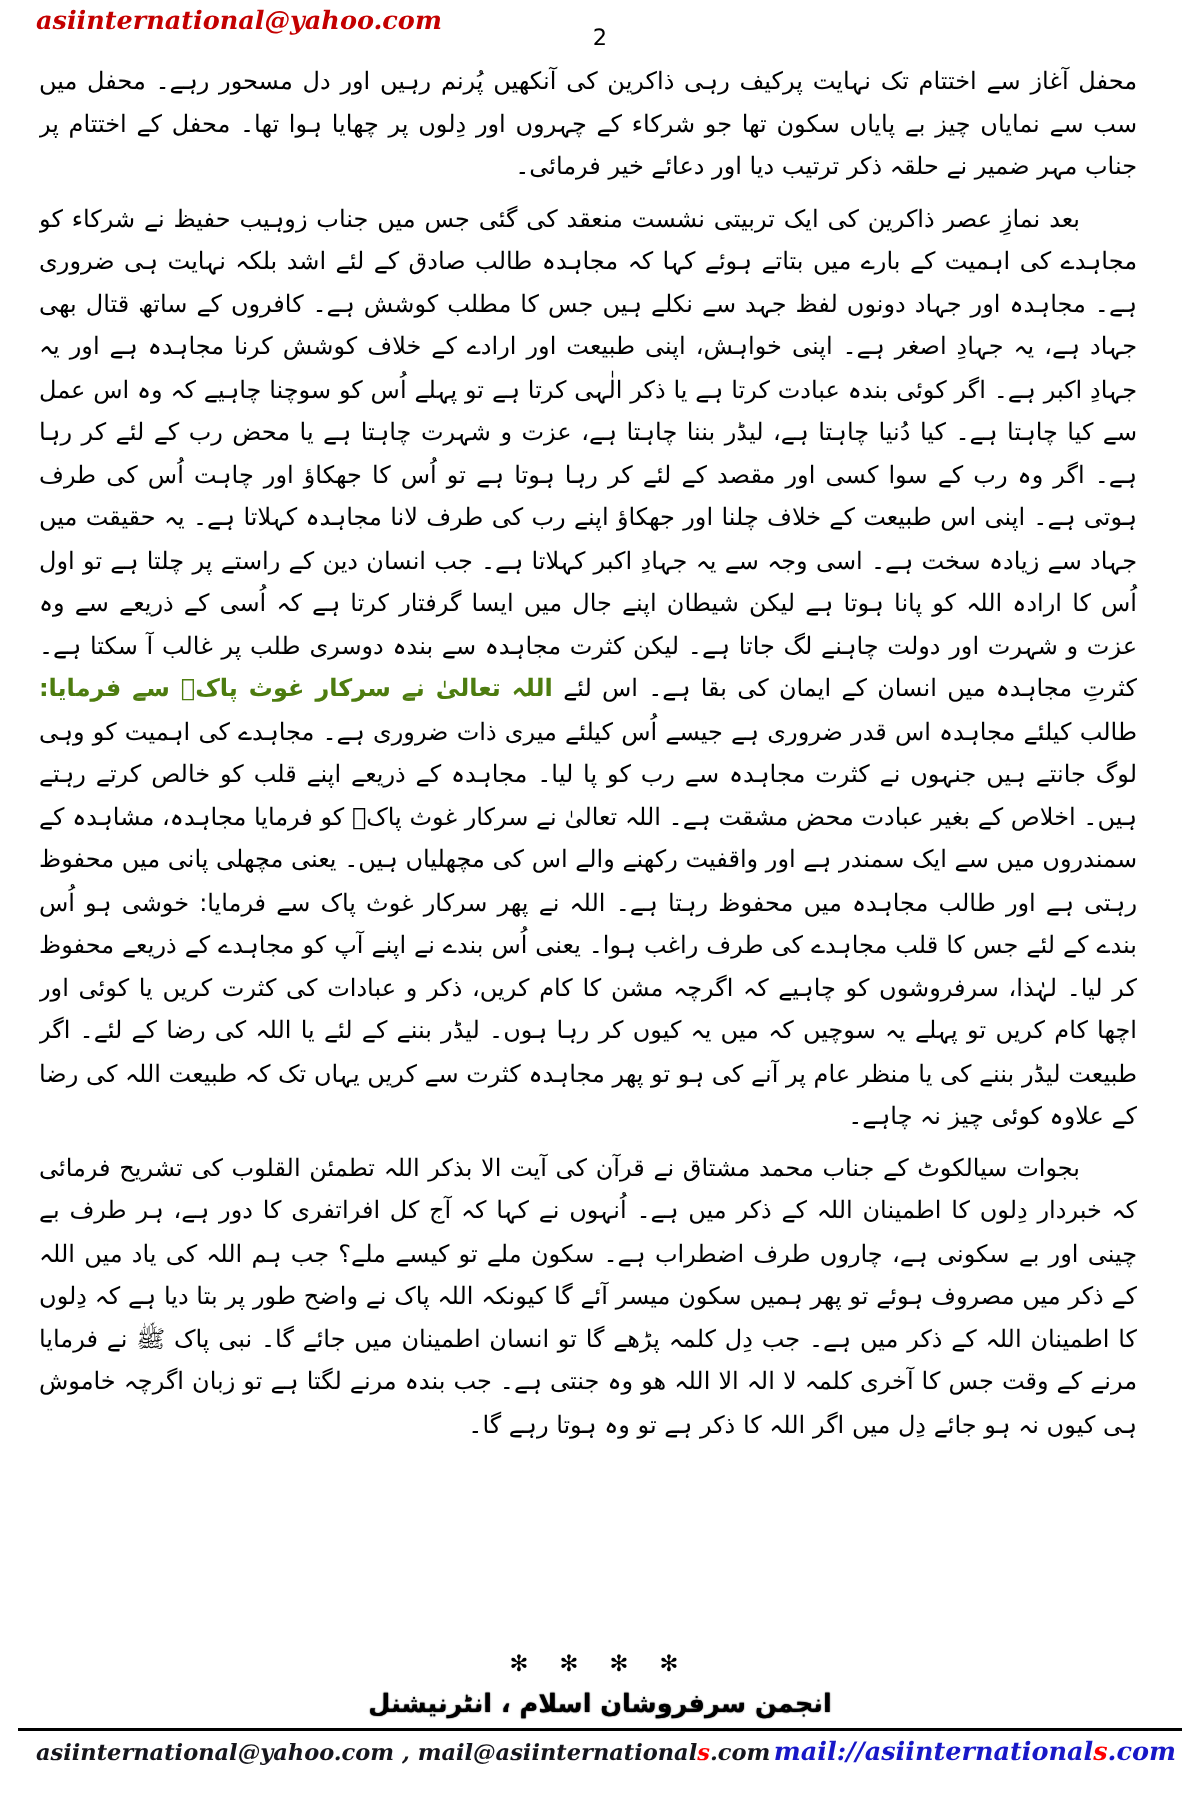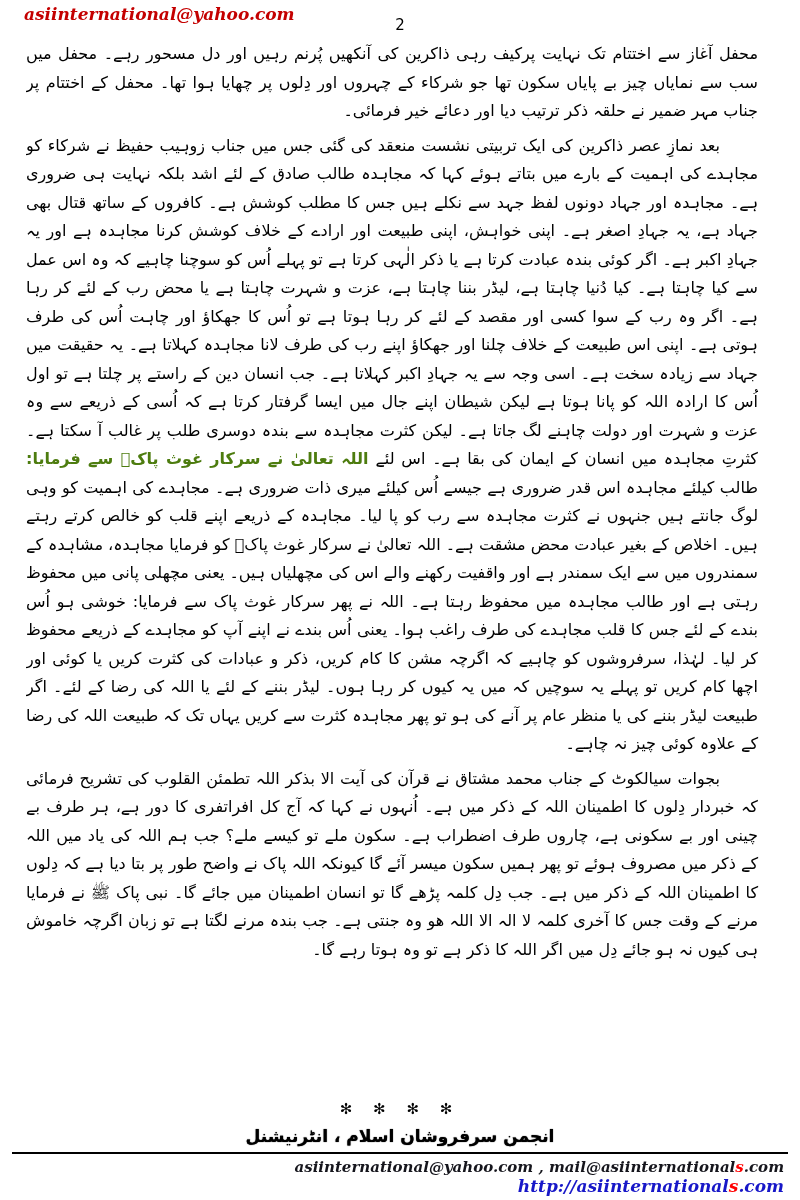--- a/index.html
+++ b/index.html
@@ -52,21 +52,21 @@
     color:#000;
     text-shadow:0 0 1px #000;
     letter-spacing:1px;
   }
   .rule{
     position:absolute;left:12px;right:12px;top:1152px;
     border:none;border-top:2px solid #000;margin:0;
   }
   .footer-row{
     position:absolute;left:24px;right:16px;top:1158px;
-    display:flex;justify-content:space-between;align-items:flex-end;flex-direction:column;
+    display:flex;justify-content:space-between;align-items:center;
   }
   .footer-left{
     font-family:"DejaVu Serif",serif;
     font-style:italic;font-weight:bold;
     font-size:15px;color:#15151c;
   }
   .footer-right{
     font-family:"DejaVu Serif",serif;
     font-style:italic;font-weight:bold;
     font-size:17px;color:#1717c8;
@@ -97,17 +97,17 @@
 
   <div class="org">انجمن سرفروشان اسلام ، انٹرنیشنل</div>
 
   <hr class="rule">
 
   <div class="footer-row">
     <div class="footer-left">
       <span>asiinternational@yahoo.com</span><span> , </span><span><span>mail@asiinternational</span><span class="red">s</span><span>.com</span></span>
     </div>
     <div class="footer-right">
-      <span>http://asiinternational</span><span class="red">s</span><span>.com</span>
+      <span>mail://asiinternational</span><span class="red">s</span><span>.com</span>
     </div>
   </div>
 
 </div>
 
 </body></html>

